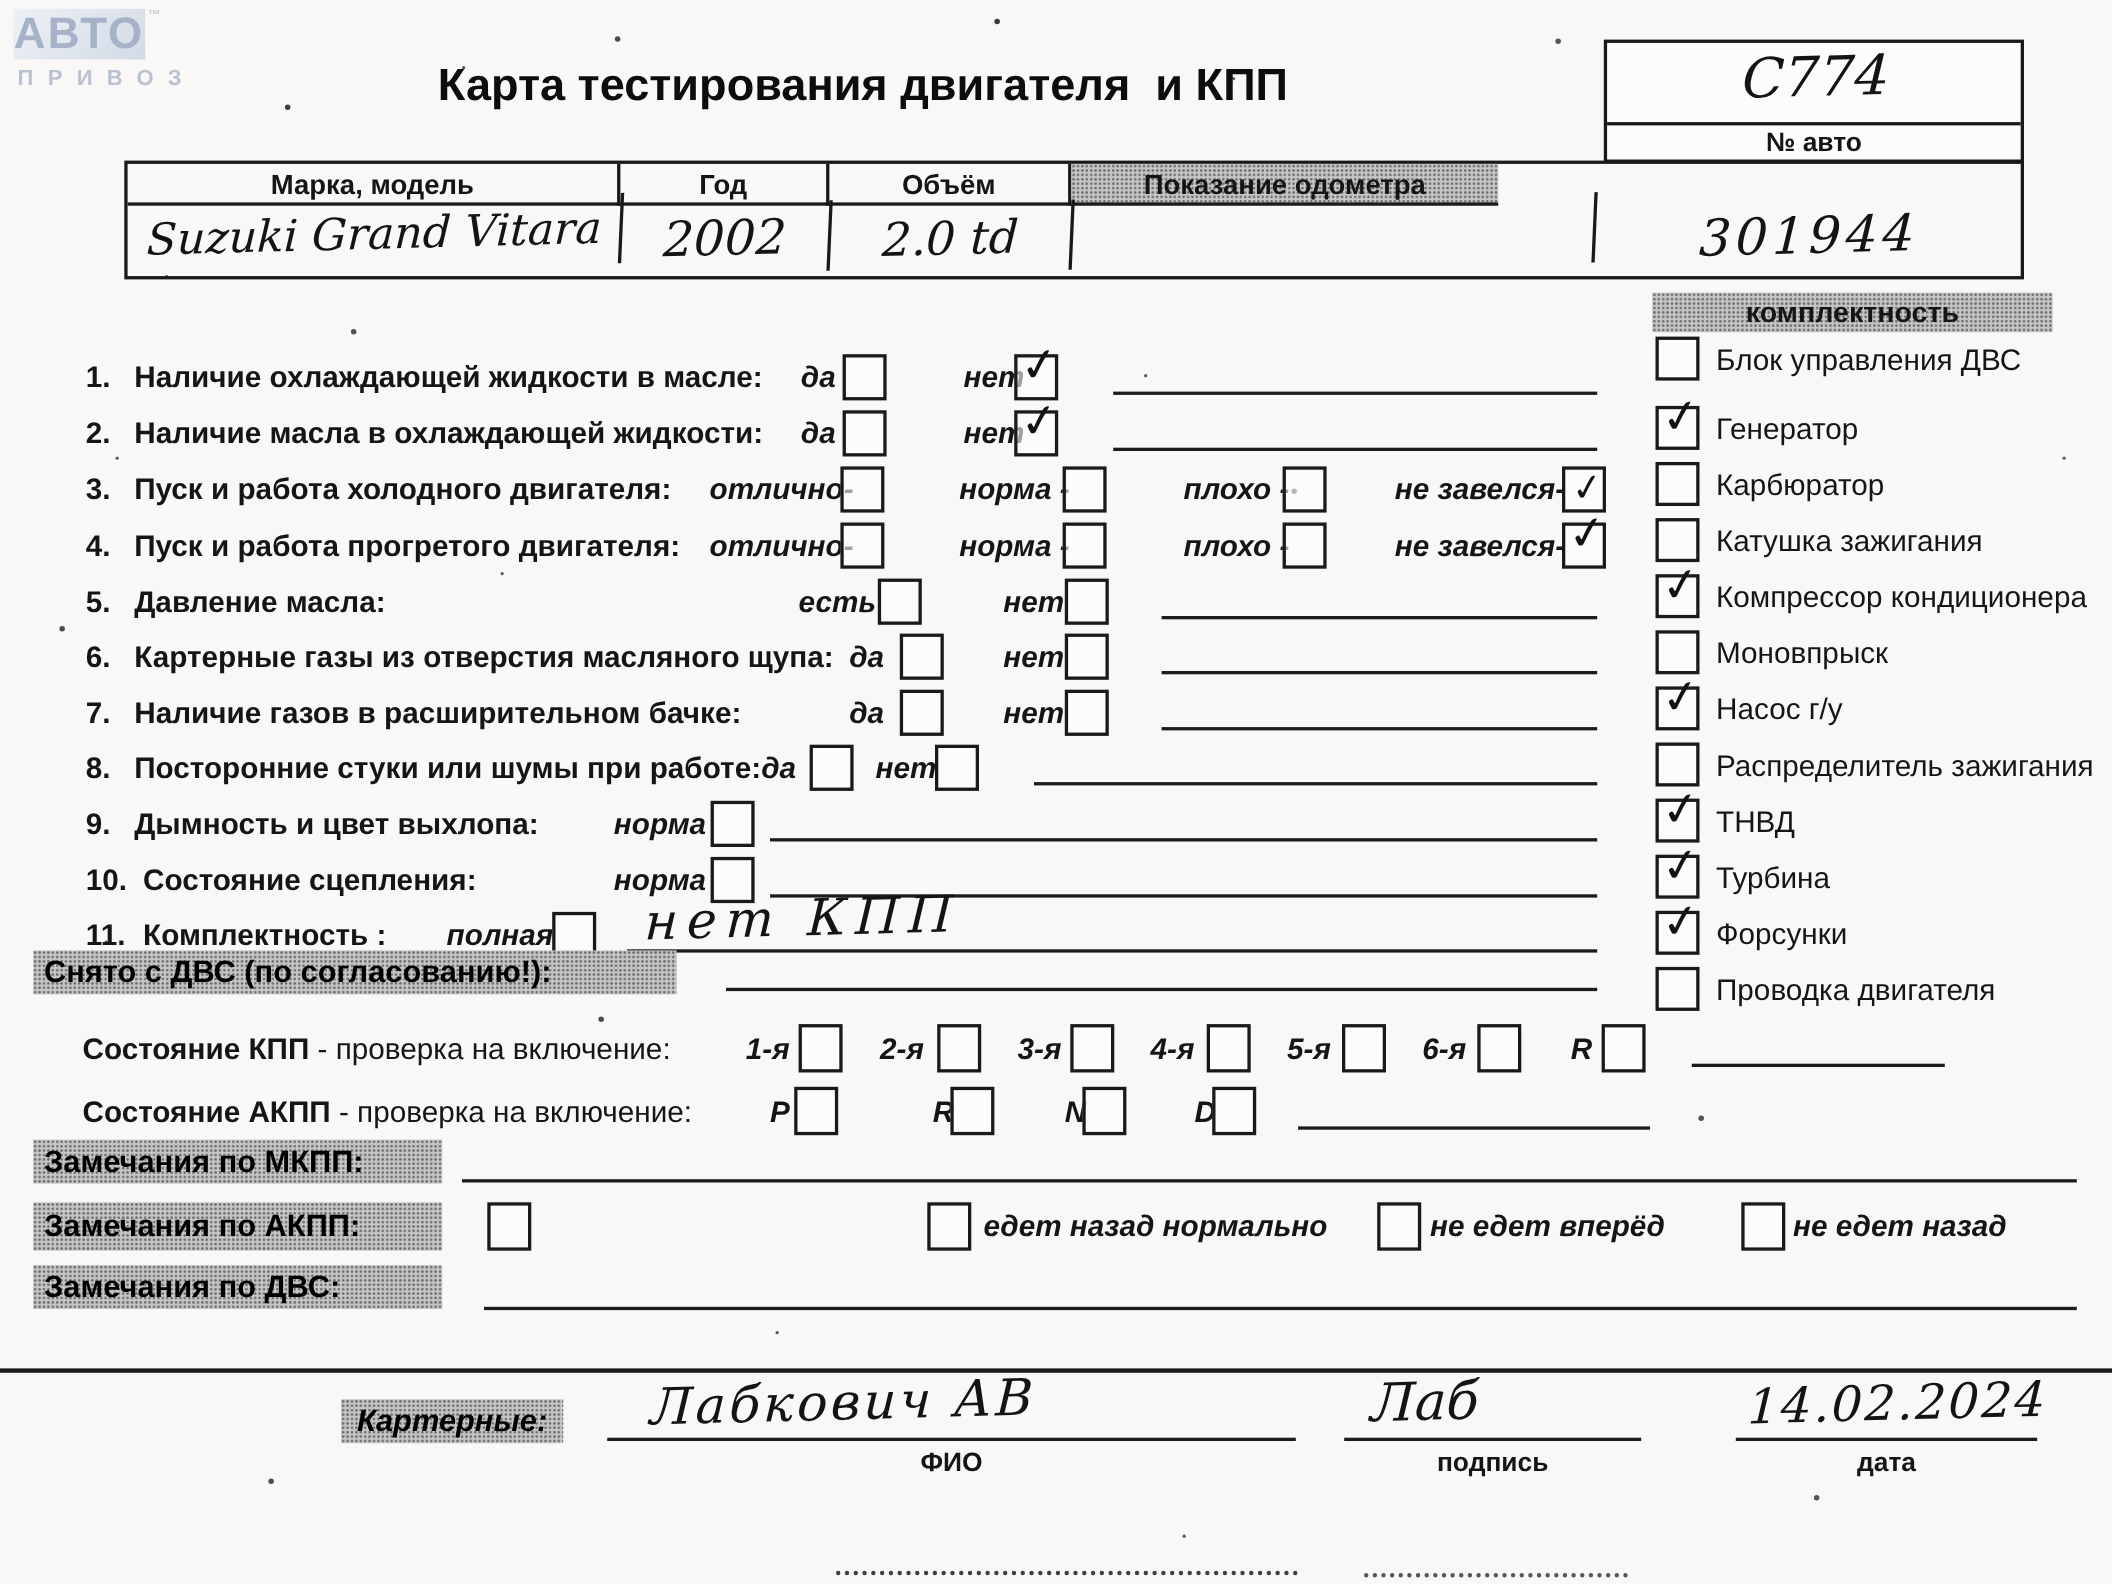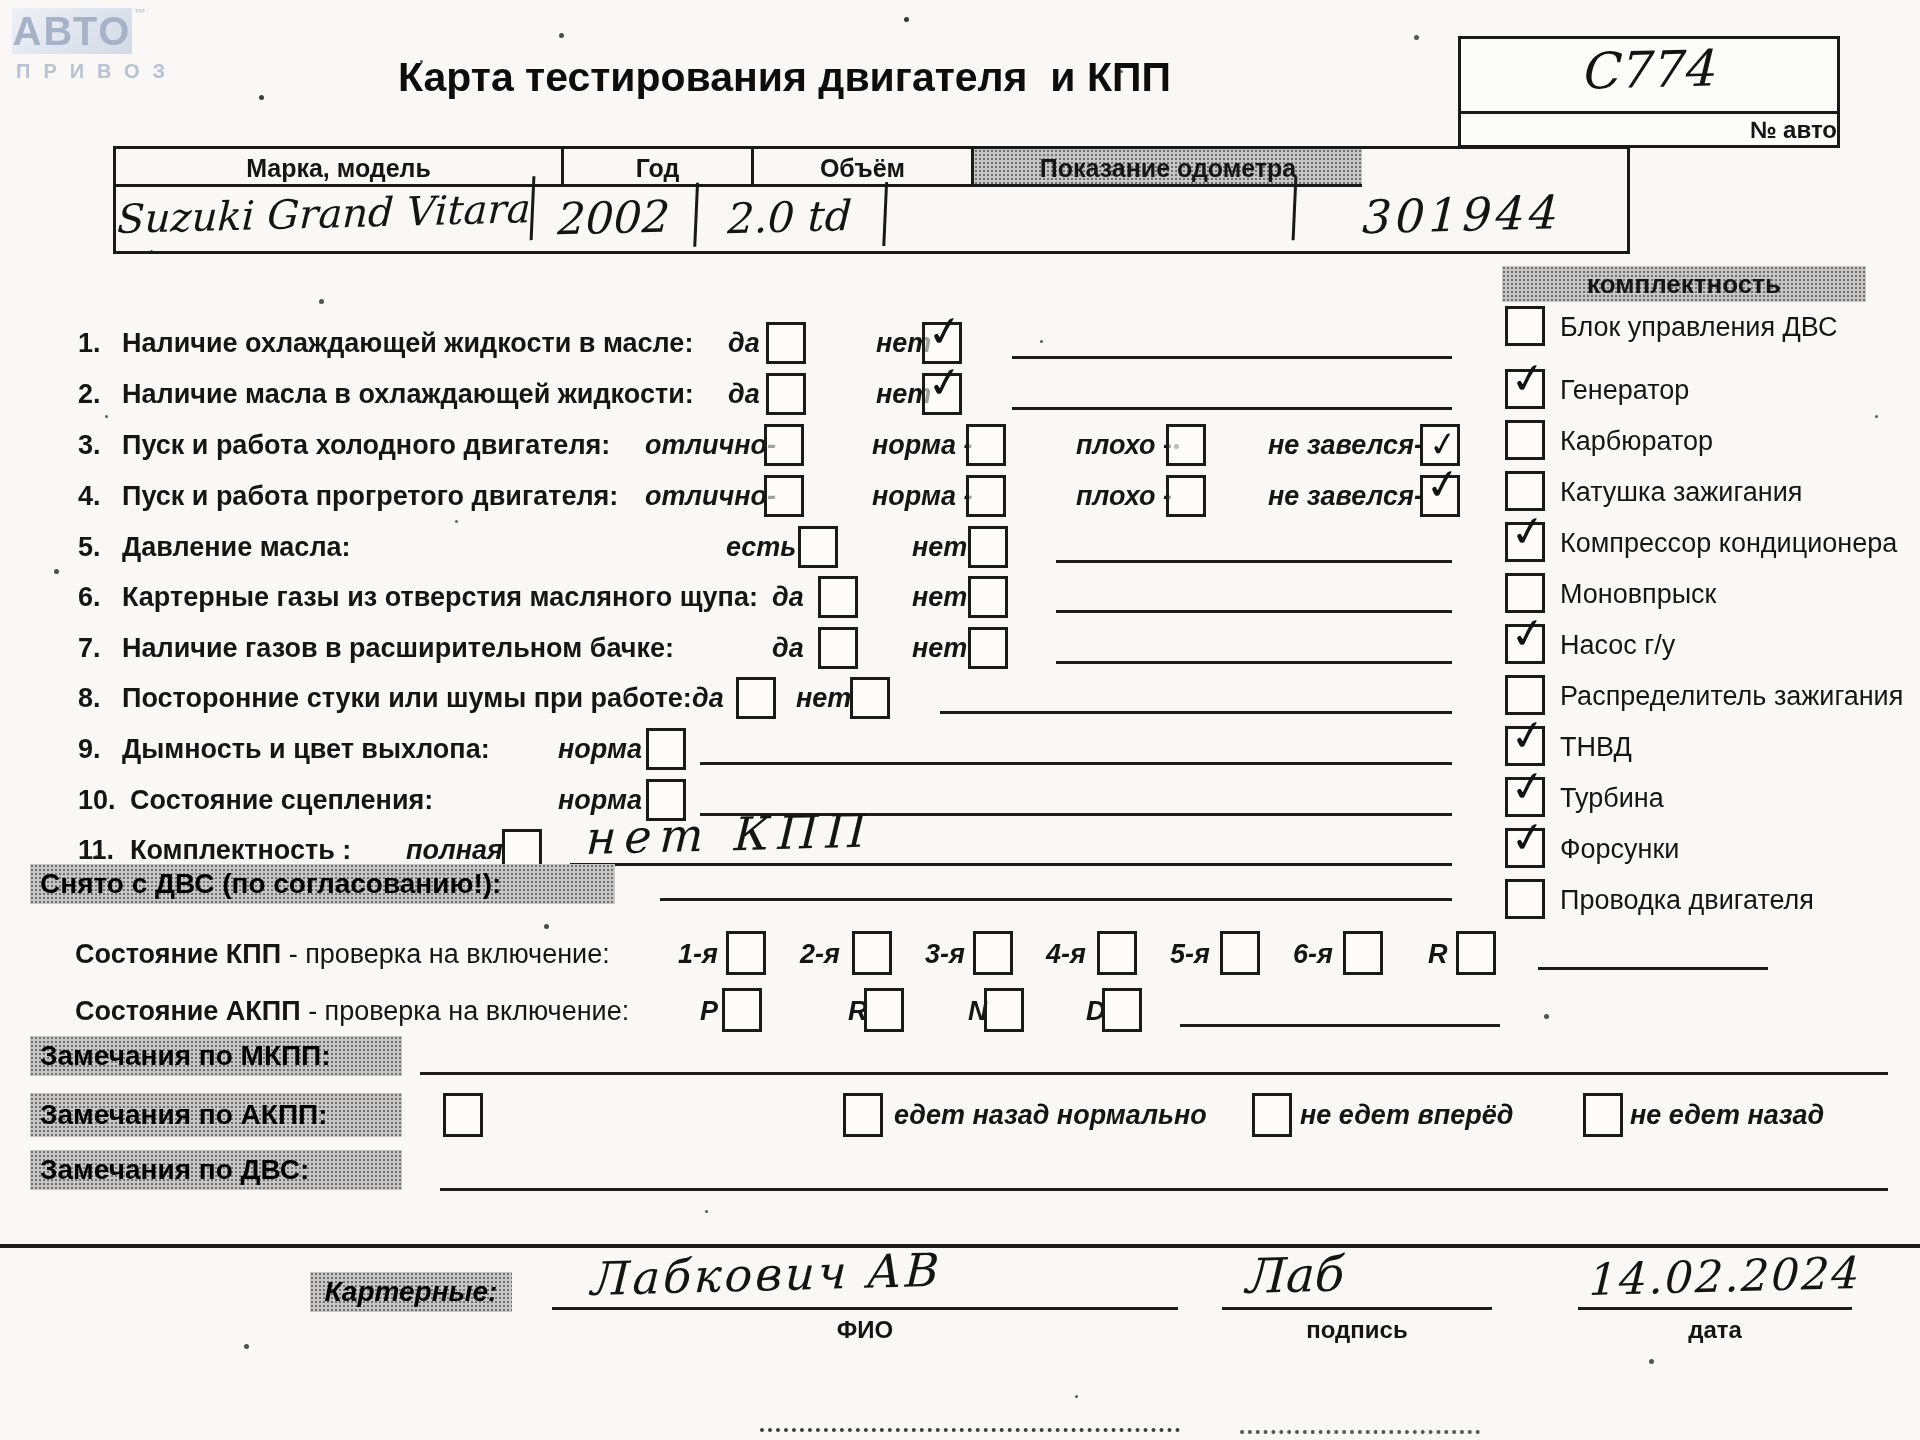--- a/index.html
+++ b/index.html
@@ -31,31 +31,31 @@
     position:absolute; left:0px; top:-14px; width:40px; text-align:center;
     font:700 42px/42px "DejaVu Sans", sans-serif; color:#121212;
     transform:rotate(-8deg); display:block;
   }
   .wline { position:absolute; height:0; border-bottom:3px solid #1c1c1c; }
   .hw {
     font-family:"DejaVu Serif", serif; font-style:italic; color:#141414;
     white-space:nowrap; transform:skewX(-4deg) rotate(-1.5deg); transform-origin:left bottom;
   }
   
-  .itable { position:absolute; left:113px; top:146px; width:1517px; border:3px solid #191919; }
+  .itable { position:absolute; left:113px; top:146px; width:1727px; border:3px solid #191919; }
   .itr { display:flex; width:100%; }
   .cell { border-right:3px solid #191919; }
   .cell:last-child { border-right:none; }
   .itr.hdr .cell { height:38px; font:700 25px/38px "Liberation Sans", sans-serif; text-align:center; border-bottom:3px solid #191919; }
   .itr.val .cell { height:64px; display:flex; align-items:center; justify-content:center; }
   .c1{width:448px;} .c2{width:190px;} .c3{width:220px;} .c4{width:475px;} .c5{width:388px;}
   
   .carbox { position:absolute; left:1458px; top:36px; width:382px; border:3px solid #191919; background:rgba(255,255,255,.5); }
   .carbox-num { height:72px; display:flex; align-items:center; justify-content:center; }
-  .carbox-label { height:34px; border-top:3px solid #191919; text-align:right; font:700 24px/32px "Liberation Sans", sans-serif; }
+  .carbox-label { height:34px; border-top:3px solid #191919; text-align:center; font:700 24px/32px "Liberation Sans", sans-serif; }
   
   .eqhead { position:absolute; left:1502px; top:266px; width:364px; height:36px; text-align:center; font:700 26px/36px "Liberation Sans", sans-serif; }
   .eqrow { position:absolute; left:1505px; width:410px; height:44px; }
   .eqrow .cb { left:0; top:0; width:40px; height:40px; }
   .eqlabel { position:absolute; left:55px; font:400 27px/42px "Liberation Sans", sans-serif; white-space:nowrap; }
   
   .logo-top {
     position:absolute; left:12px; top:8px; width:120px; height:46px;
     background:linear-gradient(135deg,#eef1f6,#d2dae6);
     display:flex; align-items:center; justify-content:center;

